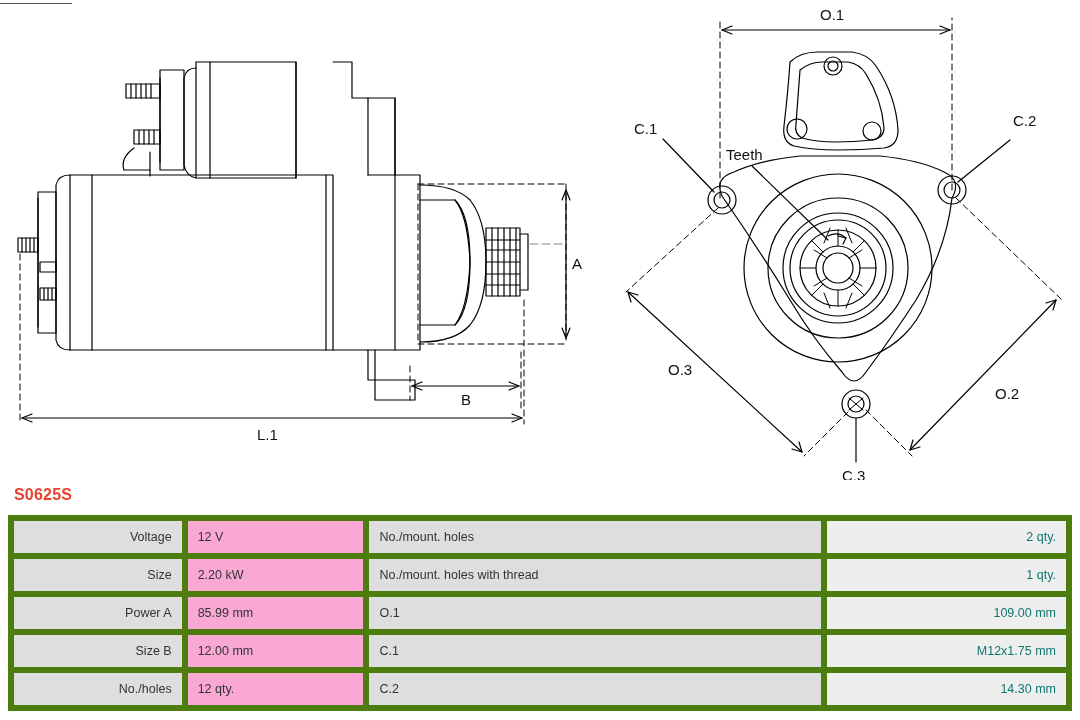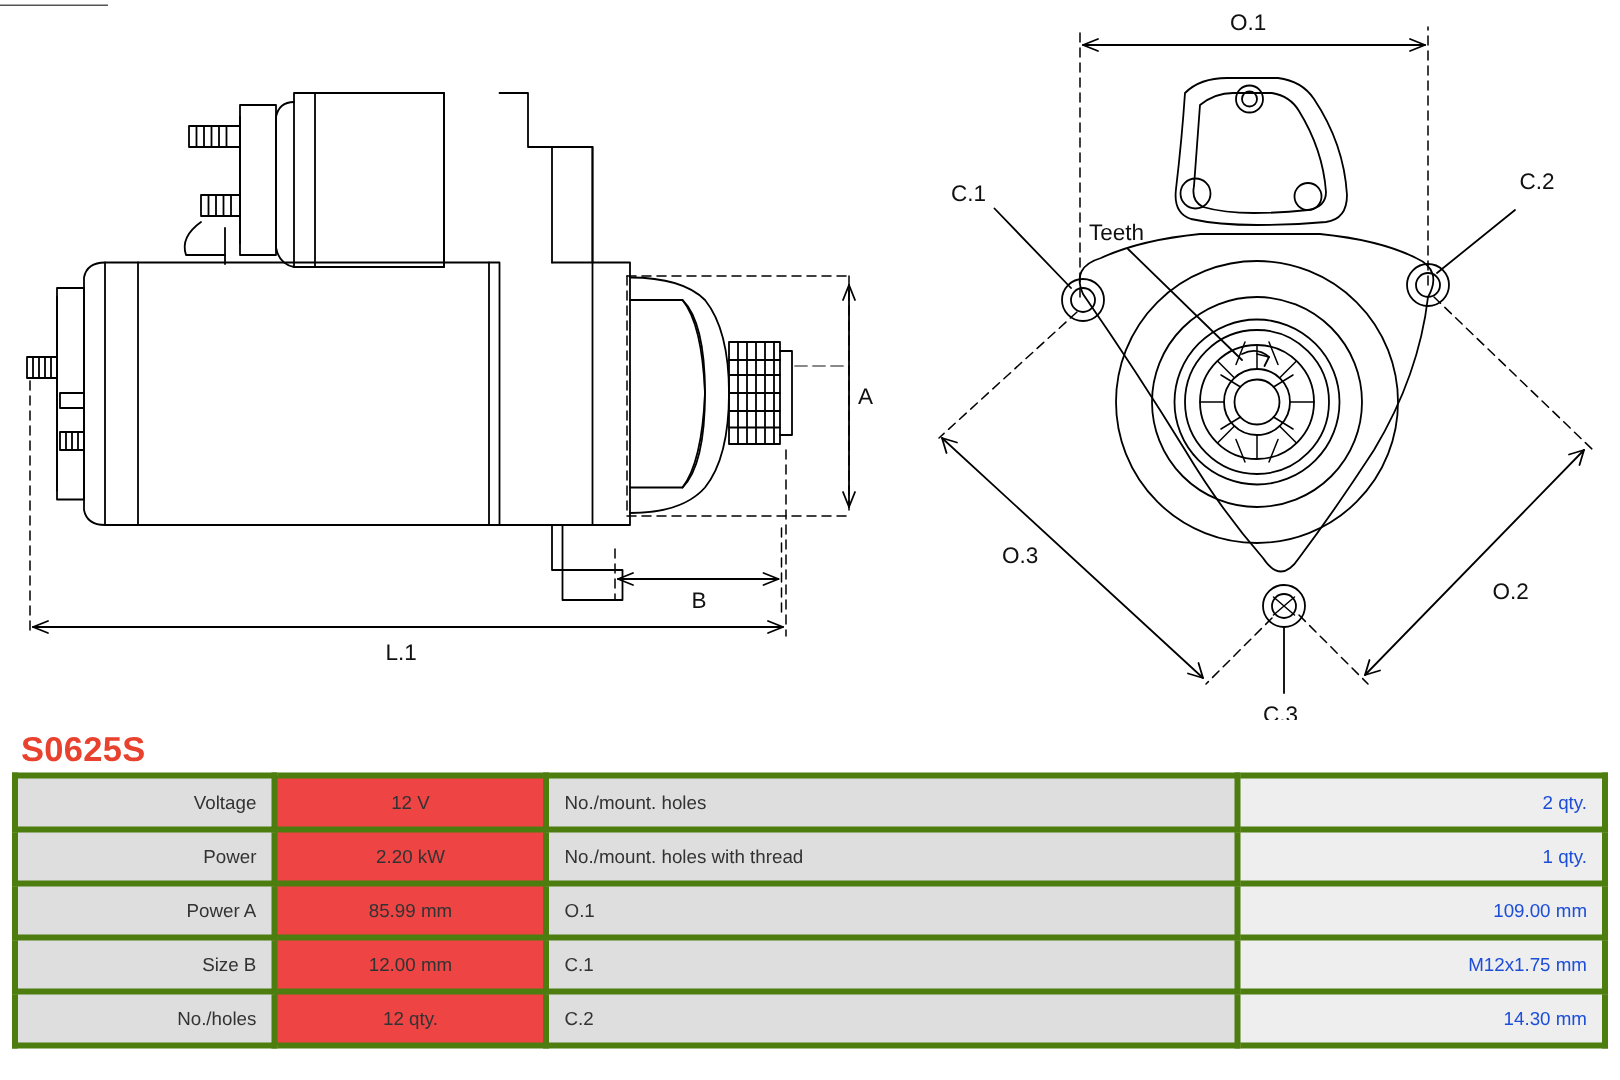--- a/index.html
+++ b/index.html
@@ -27,61 +27,61 @@
     width: 1080px;
     height: 480px;
   }
   .drawing-area svg {
     display: block;
   }
   .part-code {
     position: absolute;
     left: 14px;
     top: 486px;
-    font-size: 23px;
+    font-size: 16px;
     font-weight: bold;
     color: #e8422e;
     letter-spacing: 0.2px;
   }
   .spec-table {
     position: absolute;
     left: 8px;
     top: 515px;
     width: 1064px;
     border-collapse: collapse;
     font-size: 12.5px;
   }
   .spec-table td {
     height: 32px;
     padding: 0 10px;
-    border: 4px solid #4d7c0f;
+    border: 6px solid #4d7c0f;
     vertical-align: middle;
   }
   .spec-table td.label {
     background: #dedede;
     text-align: right;
     color: #333333;
     width: 160px;
   }
   .spec-table td.value {
-    background: #ef4444;
-    text-align: center;
+    background: #f9a8d4;
+    text-align: left;
     color: #333333;
     width: 172px;
   }
   .spec-table td.label2 {
     background: #dedede;
     text-align: left;
     color: #333333;
     width: 480px;
   }
   .spec-table td.value2 {
     background: #eeeeee;
     text-align: right;
-    color: #1d4ed8;
+    color: #0f766e;
     width: 240px;
   }
   .top-rule {
     position: absolute;
     left: 0;
     top: 3px;
     width: 72px;
     height: 1px;
     background: #555;
   }
@@ -259,21 +259,21 @@
 
   <table class="spec-table">
     <tbody>
       <tr>
         <td class="label">Voltage</td>
         <td class="value">12 V</td>
         <td class="label2">No./mount. holes</td>
         <td class="value2">2 qty.</td>
       </tr>
       <tr>
-        <td class="label">Power</td>
+        <td class="label">Size</td>
         <td class="value">2.20 kW</td>
         <td class="label2">No./mount. holes with thread</td>
         <td class="value2">1 qty.</td>
       </tr>
       <tr>
         <td class="label">Power A</td>
         <td class="value">85.99 mm</td>
         <td class="label2">O.1</td>
         <td class="value2">109.00 mm</td>
       </tr>

